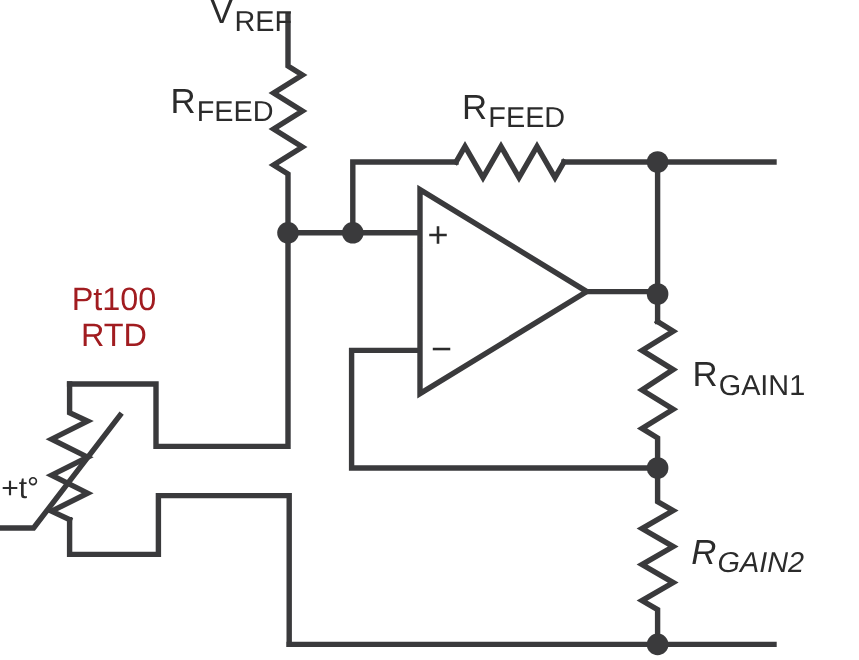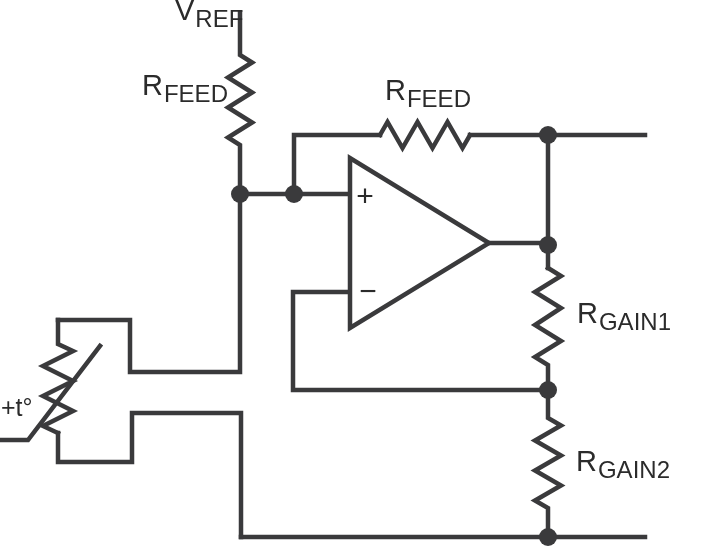--- a/index.html
+++ b/index.html
@@ -86,20 +86,24 @@
 
   <div class="lbl" style="left:385px;top:76px;">
     <span>R</span><span class="sub">FEED</span>
   </div>
 
 
   <div class="lbl" style="left:577px;top:299px;">
     <span>R</span><span class="sub">GAIN1</span>
   </div>
 
-  <div class="lbl" style="left:576px;top:447px;">
+  <div class="lbl" style="left:576px;top:447px;font-style:italic;">
     <span>R</span><span class="sub">GAIN2</span>
   </div>
 
+  <div class="sensor-lbl">
+    <div>Pt100</div>
+    <div>RTD</div>
+  </div>
 
   <div class="temp-lbl">+t°</div>
 
 </div>
 
 </body></html>

